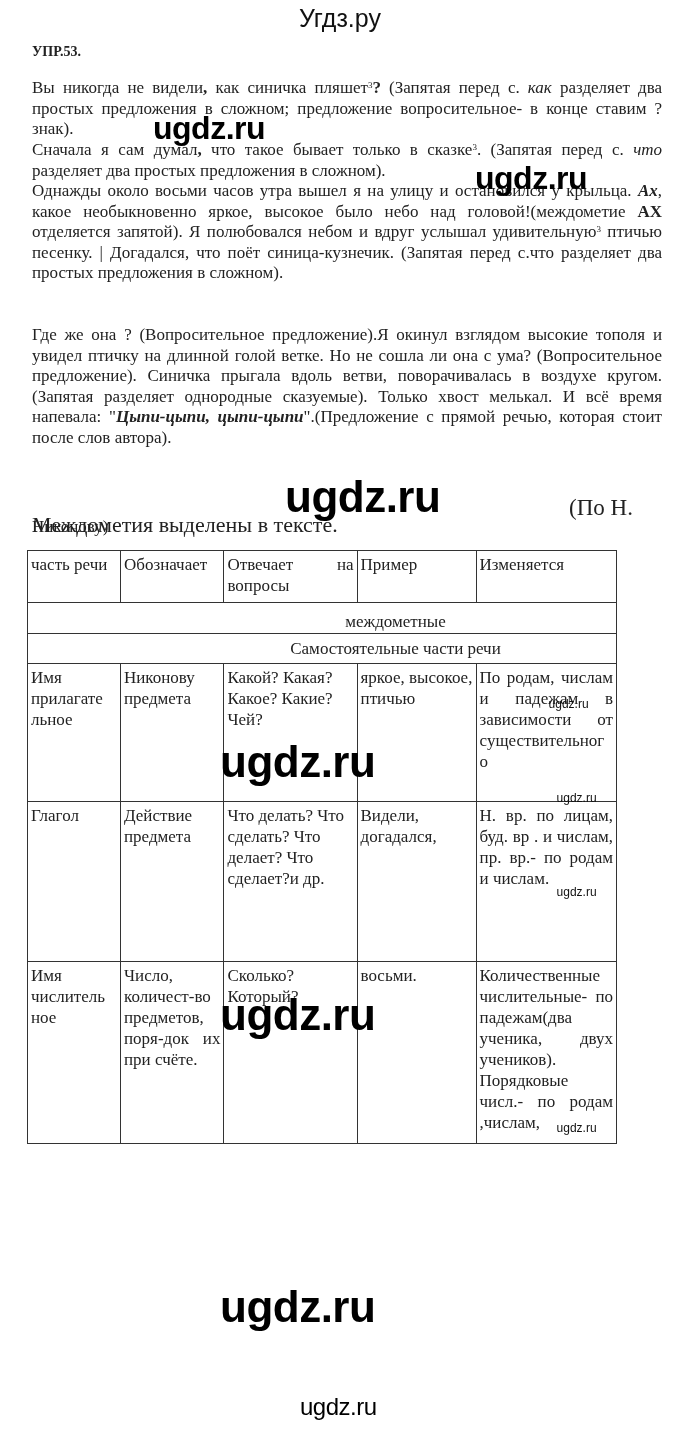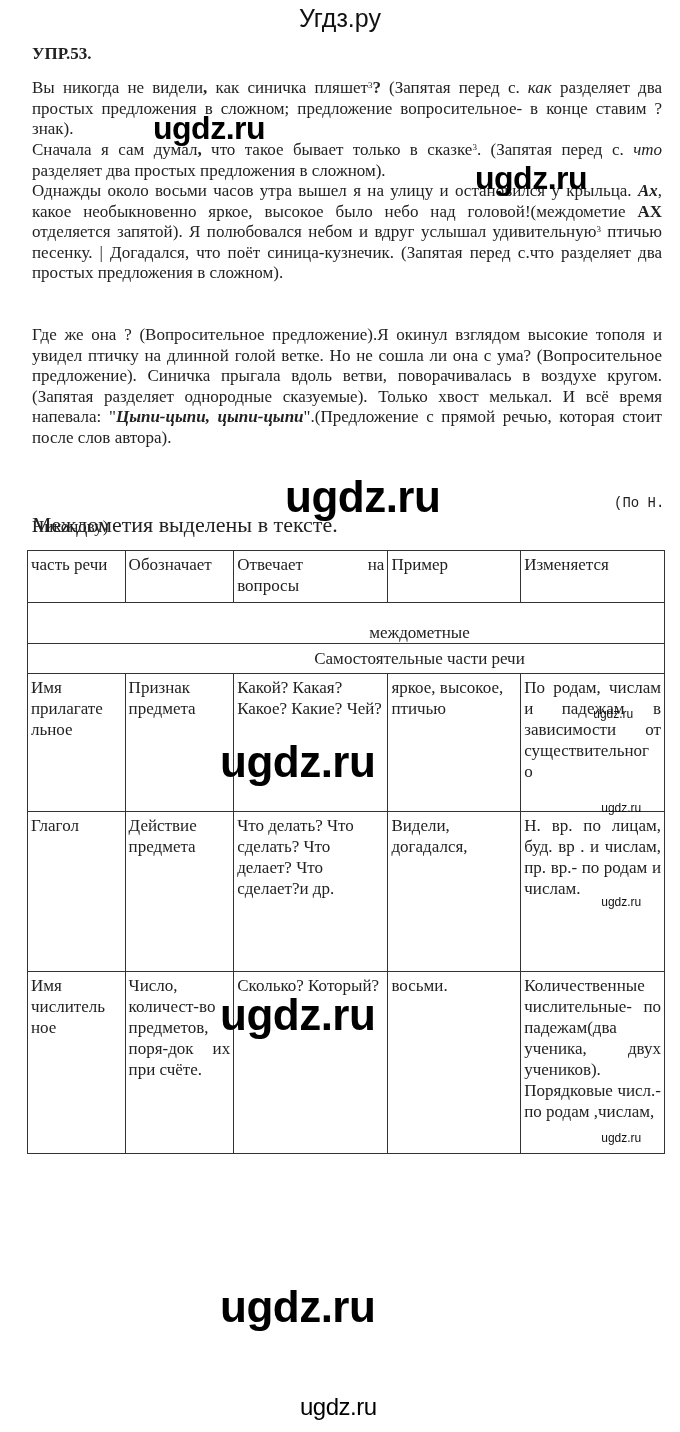--- a/index.html
+++ b/index.html
@@ -1,33 +1,33 @@
 <!DOCTYPE html>
 <html><head>
 <meta charset="utf-8">
 <style>
   html, body { margin: 0; padding: 0; background: #ffffff; }
   body { width: 680px; height: 1432px; position: relative; overflow: hidden;
          font-family: "Liberation Serif", "DejaVu Serif", serif; color: #222; }
   .site-title { position: absolute; top: 4px; left: 0; width: 680px; text-align: center;
          font-family: "Liberation Sans", "DejaVu Sans", sans-serif; font-size: 25px; color: #111; }
-  .ex-title { position: absolute; top: 44px; left: 32px; font-weight: bold; font-size: 17px; color: #222; }
+  .ex-title { position: absolute; top: 44px; left: 32px; font-weight: bold; font-size: 14px; color: #222; }
   .text { position: absolute; left: 32px; width: 630px; font-size: 17px; line-height: 20.6px;
           text-align: justify; }
   .text p { margin: 0; }
   .wm-big { position: absolute; font-family: "Liberation Sans", "DejaVu Sans", sans-serif;
             font-weight: bold; color: #000; letter-spacing: -0.5px; }
   .wm-small { position: absolute; font-family: "Liberation Sans", "DejaVu Sans", sans-serif;
               font-size: 12px; color: #111; }
   sup { font-size: 9px; vertical-align: top; position: relative; top: -3px; }
-  .attr-right { position: absolute; left: 614px; top: 495px; font-size: 14px; font-family: Liberation Mono, monospace; }
+  .attr-right { position: absolute; left: 569px; top: 495px; font-size: 23px; }
   .attr-left { position: absolute; left: 32px; top: 517px; font-size: 17px; }
   .note { position: absolute; left: 32px; top: 548px; font-size: 22px; }
 
-  table.grammar { position: absolute; left: 27px; top: 550px; width: 638px;
+  table.grammar { position: absolute; left: 27px; top: 550px; width: 590px;
                   border-collapse: collapse; font-size: 17px; line-height: 21px; }
   table.grammar td { border: 1.5px solid #333; vertical-align: top; padding: 3px 3px 0 3px; }
   .c1 { width: 91px; } .c2 { width: 102px; } .c3 { width: 149px; } .c4 { width: 127px; margin-top: 44px; } .c5 { width: 137px; }
   .section { text-align: center; padding-left: 150px !important; }
   .justify { text-align: justify; text-align-last: justify; }
   .cellwrap { position: relative; }
 </style>
 </head>
 <body>
 
@@ -68,28 +68,28 @@
     <td class="c1">часть речи</td>
     <td class="c2">Обозначает</td>
     <td class="c3">
       <div class="justify"><span>Отвечает</span> <span>на</span></div>
       <div>вопросы</div>
     </td>
     <td class="c4">Пример</td>
     <td class="c5">Изменяется</td>
   </tr>
   <tr style="height:31px;">
-    <td colspan="5" class="section" style="padding-top:19px;">междометные</td>
+    <td colspan="5" class="section" style="padding-top:8px;">междометные</td>
   </tr>
   <tr style="height:30px;">
     <td colspan="5" class="section" style="padding-top:4px;">Самостоятельные части речи</td>
   </tr>
   <tr style="height:138px;margin-left:37px;">
     <td>Имя прилагате льное</td>
-    <td>Признак предмета</td>
+    <td>Никонову предмета</td>
     <td>Какой? Какая? Какое? Какие? Чей?</td>
     <td>яркое, высокое, птичью</td>
     <td class="cellwrap" style="text-align:justify;">
       <span>По родам, числам и падежам в зависимости от существительног о</span>
       <span class="wm-small" style="left:72px; top:30px;">ugdz.ru</span>
       <span class="wm-small" style="left:80px; top:124px;">ugdz.ru</span>
     </td>
   </tr>
   <tr style="height:160px;">
     <td>Глагол</td>

